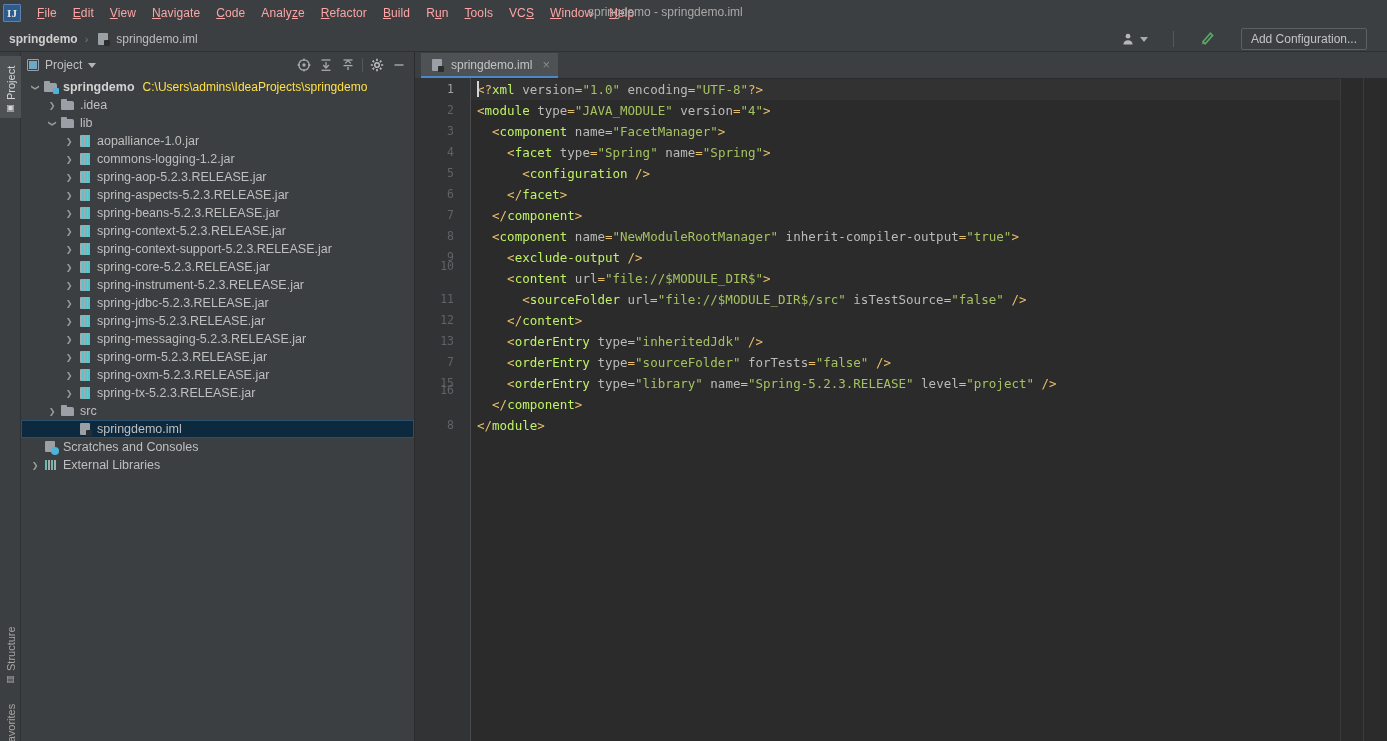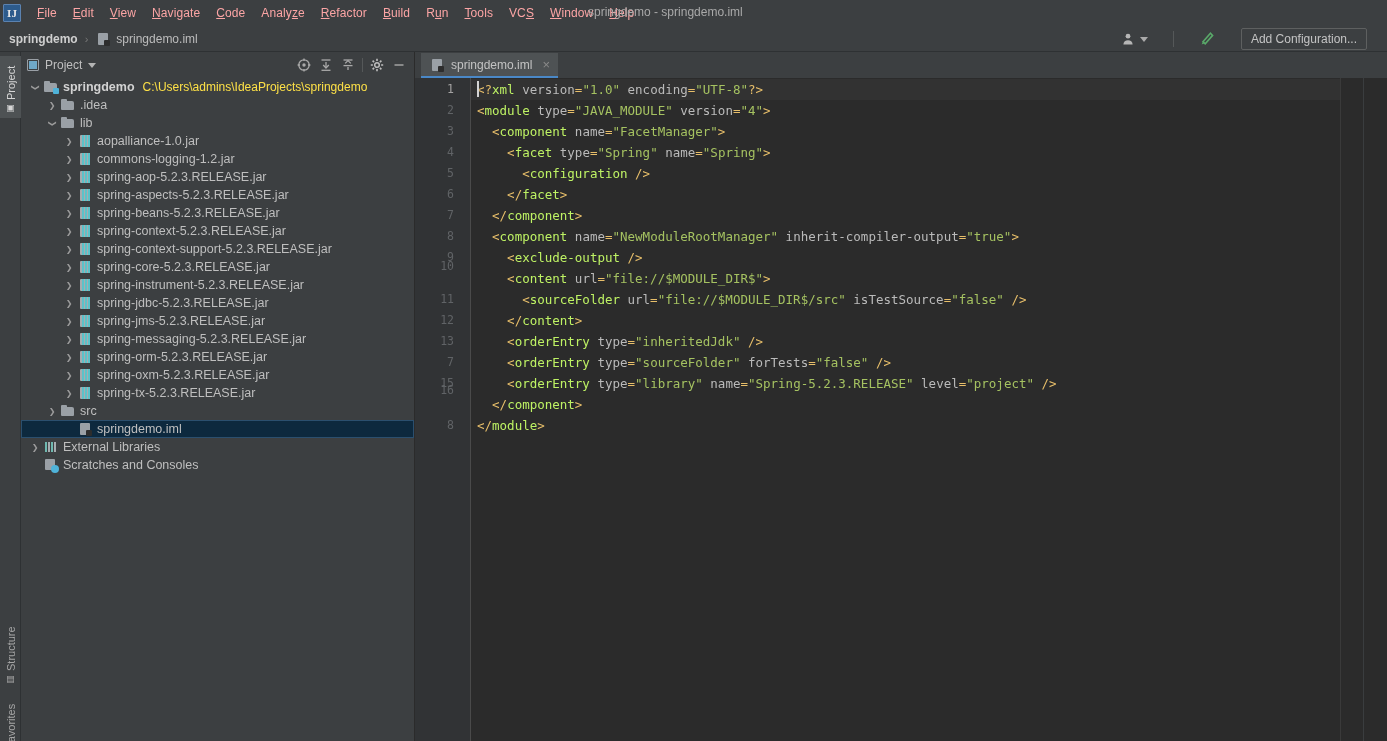--- a/index.html
+++ b/index.html
@@ -486,31 +486,31 @@
           <div class="trow selected">
             <span style="display: inline-block; width: 40px; flex: 0 0 auto;"></span>
             <span class="tw"></span>
             <span class="ticon ic-iml">
               <span class="badge"></span>
             </span>
             <span class="tlabel">springdemo.iml</span>
           </div>
           <div class="trow">
             <span style="display: inline-block; width: 6px; flex: 0 0 auto;"></span>
-            <span class="tw arrow-r"></span>
-            <span class="ticon ic-lib"></span>
-            <span class="tlabel">External Libraries</span>
-          </div>
-          <div class="trow">
-            <span style="display: inline-block; width: 6px; flex: 0 0 auto;"></span>
             <span class="tw"></span>
             <span class="ticon ic-scratch">
               <span class="badge"></span>
             </span>
             <span class="tlabel">Scratches and Consoles</span>
+          </div>
+          <div class="trow">
+            <span style="display: inline-block; width: 6px; flex: 0 0 auto;"></span>
+            <span class="tw arrow-r"></span>
+            <span class="ticon ic-lib"></span>
+            <span class="tlabel">External Libraries</span>
           </div>
         </div>
     </div>
 
     <div class="editor-col">
       <div class="tabbar">
         <div class="etab">
           <span class="ticon ic-iml">
               <span class="badge"></span>
             </span>

